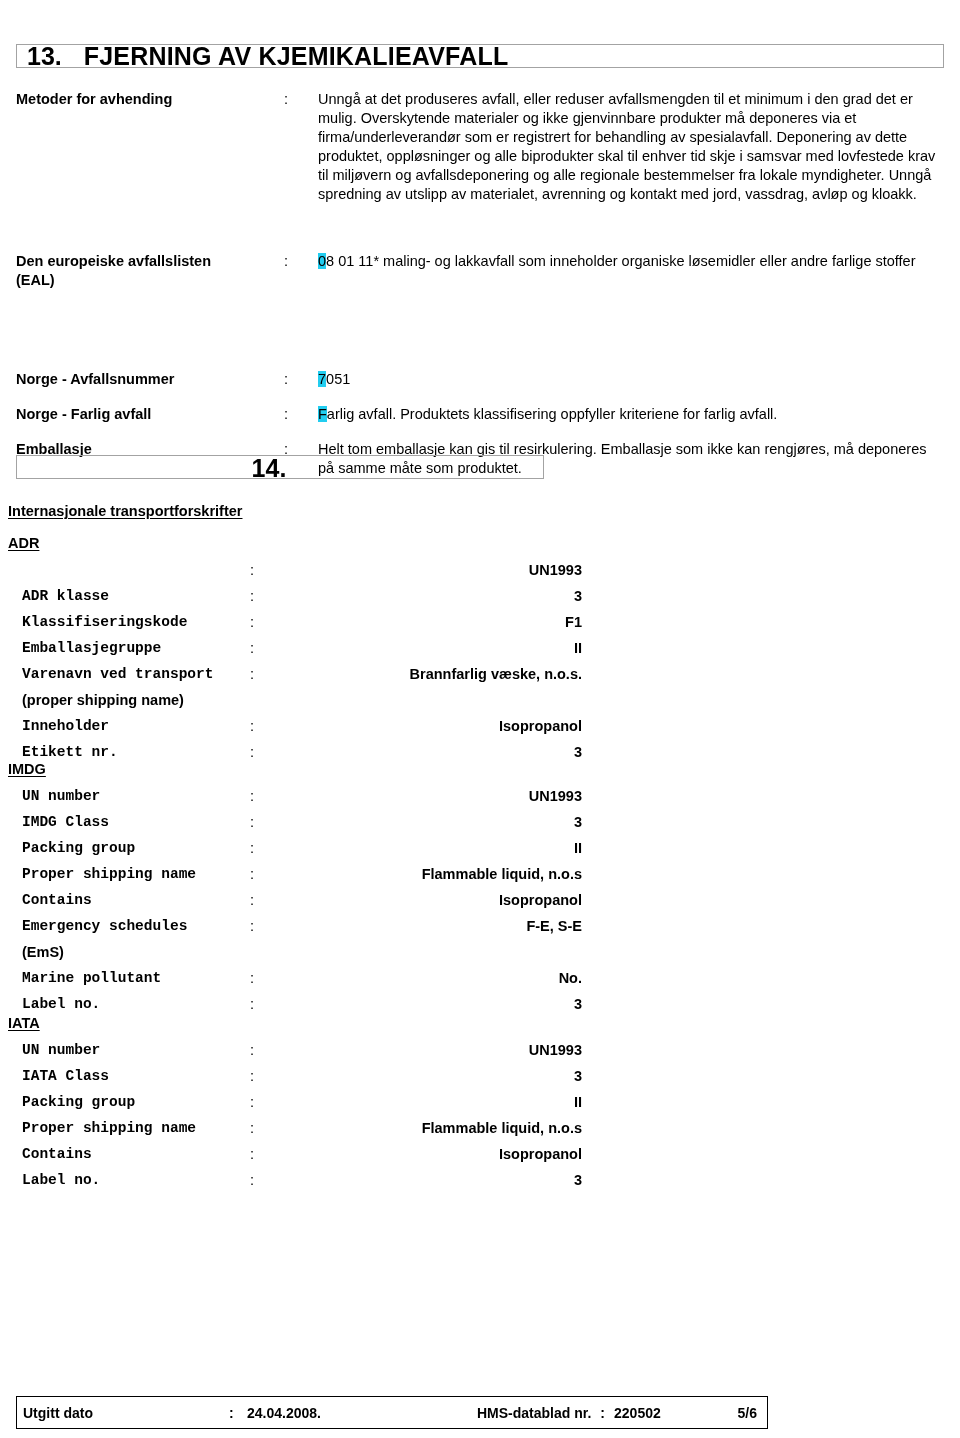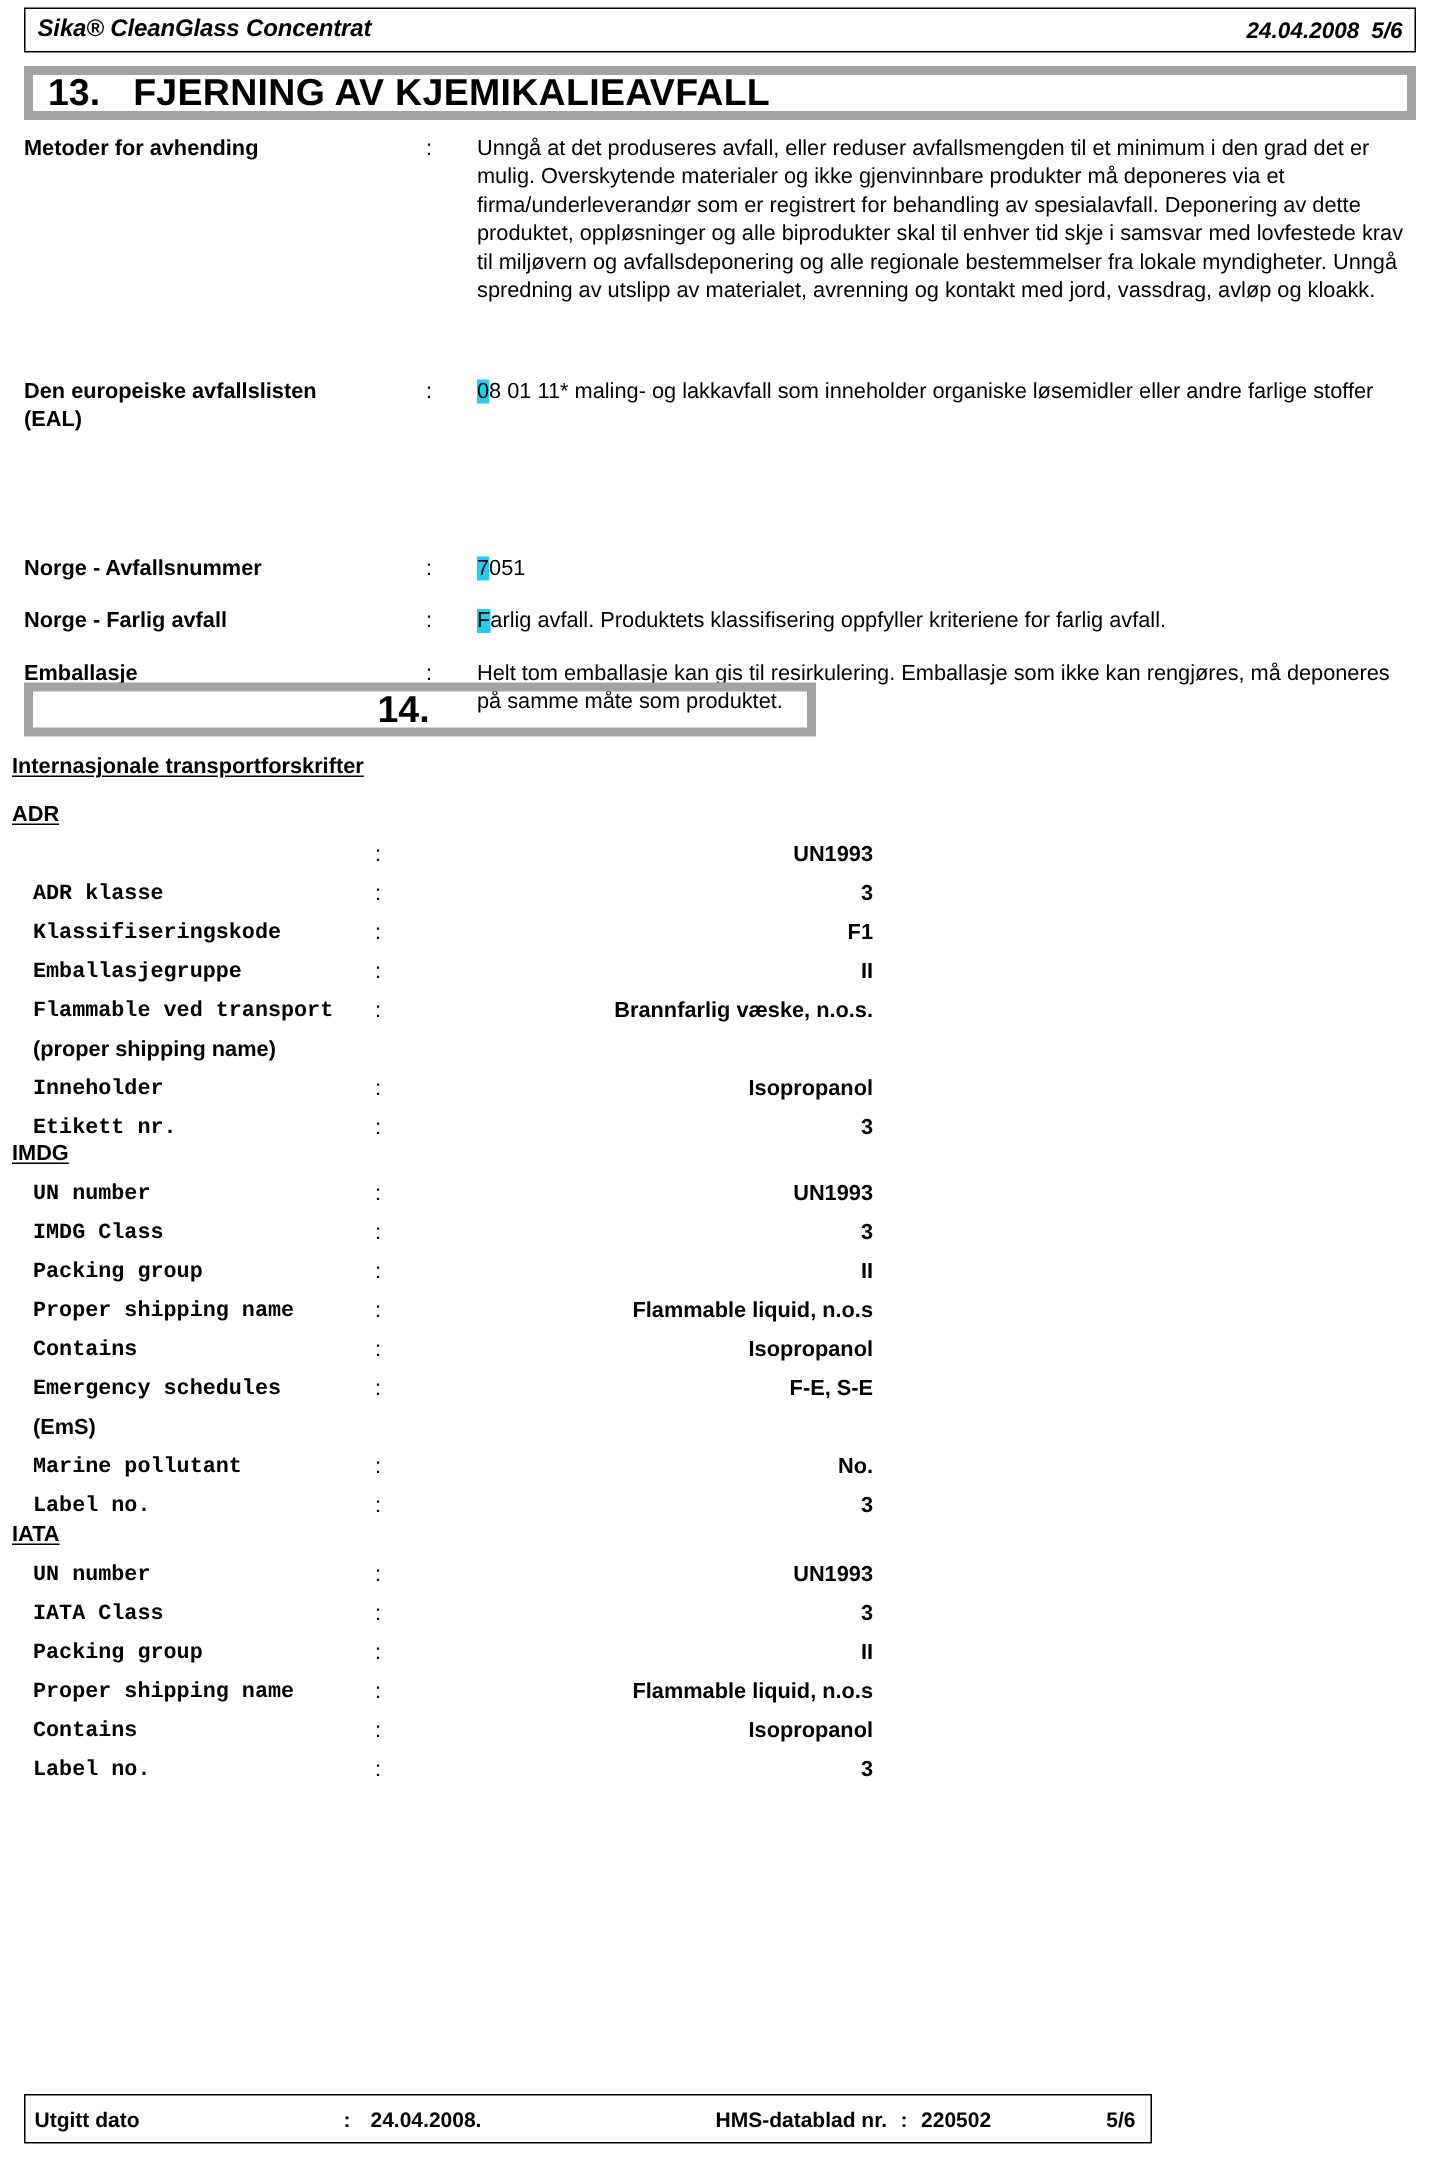--- a/index.html
+++ b/index.html
@@ -48,25 +48,25 @@
     font-weight: bold;
     font-style: italic;
     font-size: 15px;
     white-space: nowrap;
   }
   .doc-header .meta .pg { margin-left: 8px; }
 
   
   .section-box {
     position: absolute;
-    border: 6px solid #a3a3a3;
+    border: 1px solid #a3a3a3;
     display: flex;
     align-items: center;
     padding: 0 10px;
-    height: 36px;
+    height: 24px;
   }
   .section-box .num {
     font-weight: bold;
     font-size: 25px;
     margin-right: 22px;
     line-height: 1;
   }
   .section-box .ttl {
     font-weight: bold;
     font-size: 25px;
@@ -164,27 +164,20 @@
   .doc-footer .f-sds-colon { padding: 0 9px; }
   .doc-footer .f-sds-no { }
   .doc-footer .f-spacer { flex: 1 1 auto; }
   .doc-footer .f-page { padding-right: 4px; }
 </style>
 </head>
 <body>
 
 <div class="page">
 
-  <div class="doc-header">
-    <span class="prod">Sika® CleanGlass Concentrat</span>
-    <span class="spacer"></span>
-    <span class="meta">
-      <span>24.04.2008</span><span class="pg">5/6</span>
-    </span>
-  </div>
 
   <div class="section-box" id="section-13-box">
     <span class="num">13.</span>
     <span class="ttl">FJERNING AV KJEMIKALIEAVFALL</span>
   </div>
 
   <div class="kv" id="s13-rows">
 
     <div class="r">
       <div class="k">Metoder for avhending</div>
@@ -245,21 +238,21 @@
       <div class="k">Klassifiseringskode</div>
       <div class="c">:</div>
       <div class="v">F1</div>
     </div>
     <div class="r">
       <div class="k">Emballasjegruppe</div>
       <div class="c">:</div>
       <div class="v">II</div>
     </div>
     <div class="r">
-      <div class="k">Flammable ved transport</div>
+      <div class="k">Varenavn ved transport</div>
       <div class="c">:</div>
       <div class="v">Brannfarlig væske, n.o.s.</div>
     </div>
     <div class="r">
       <div class="k2">(proper shipping name)</div>
       <div class="c"></div>
       <div class="v"></div>
     </div>
     <div class="r">
       <div class="k">Inneholder</div>

